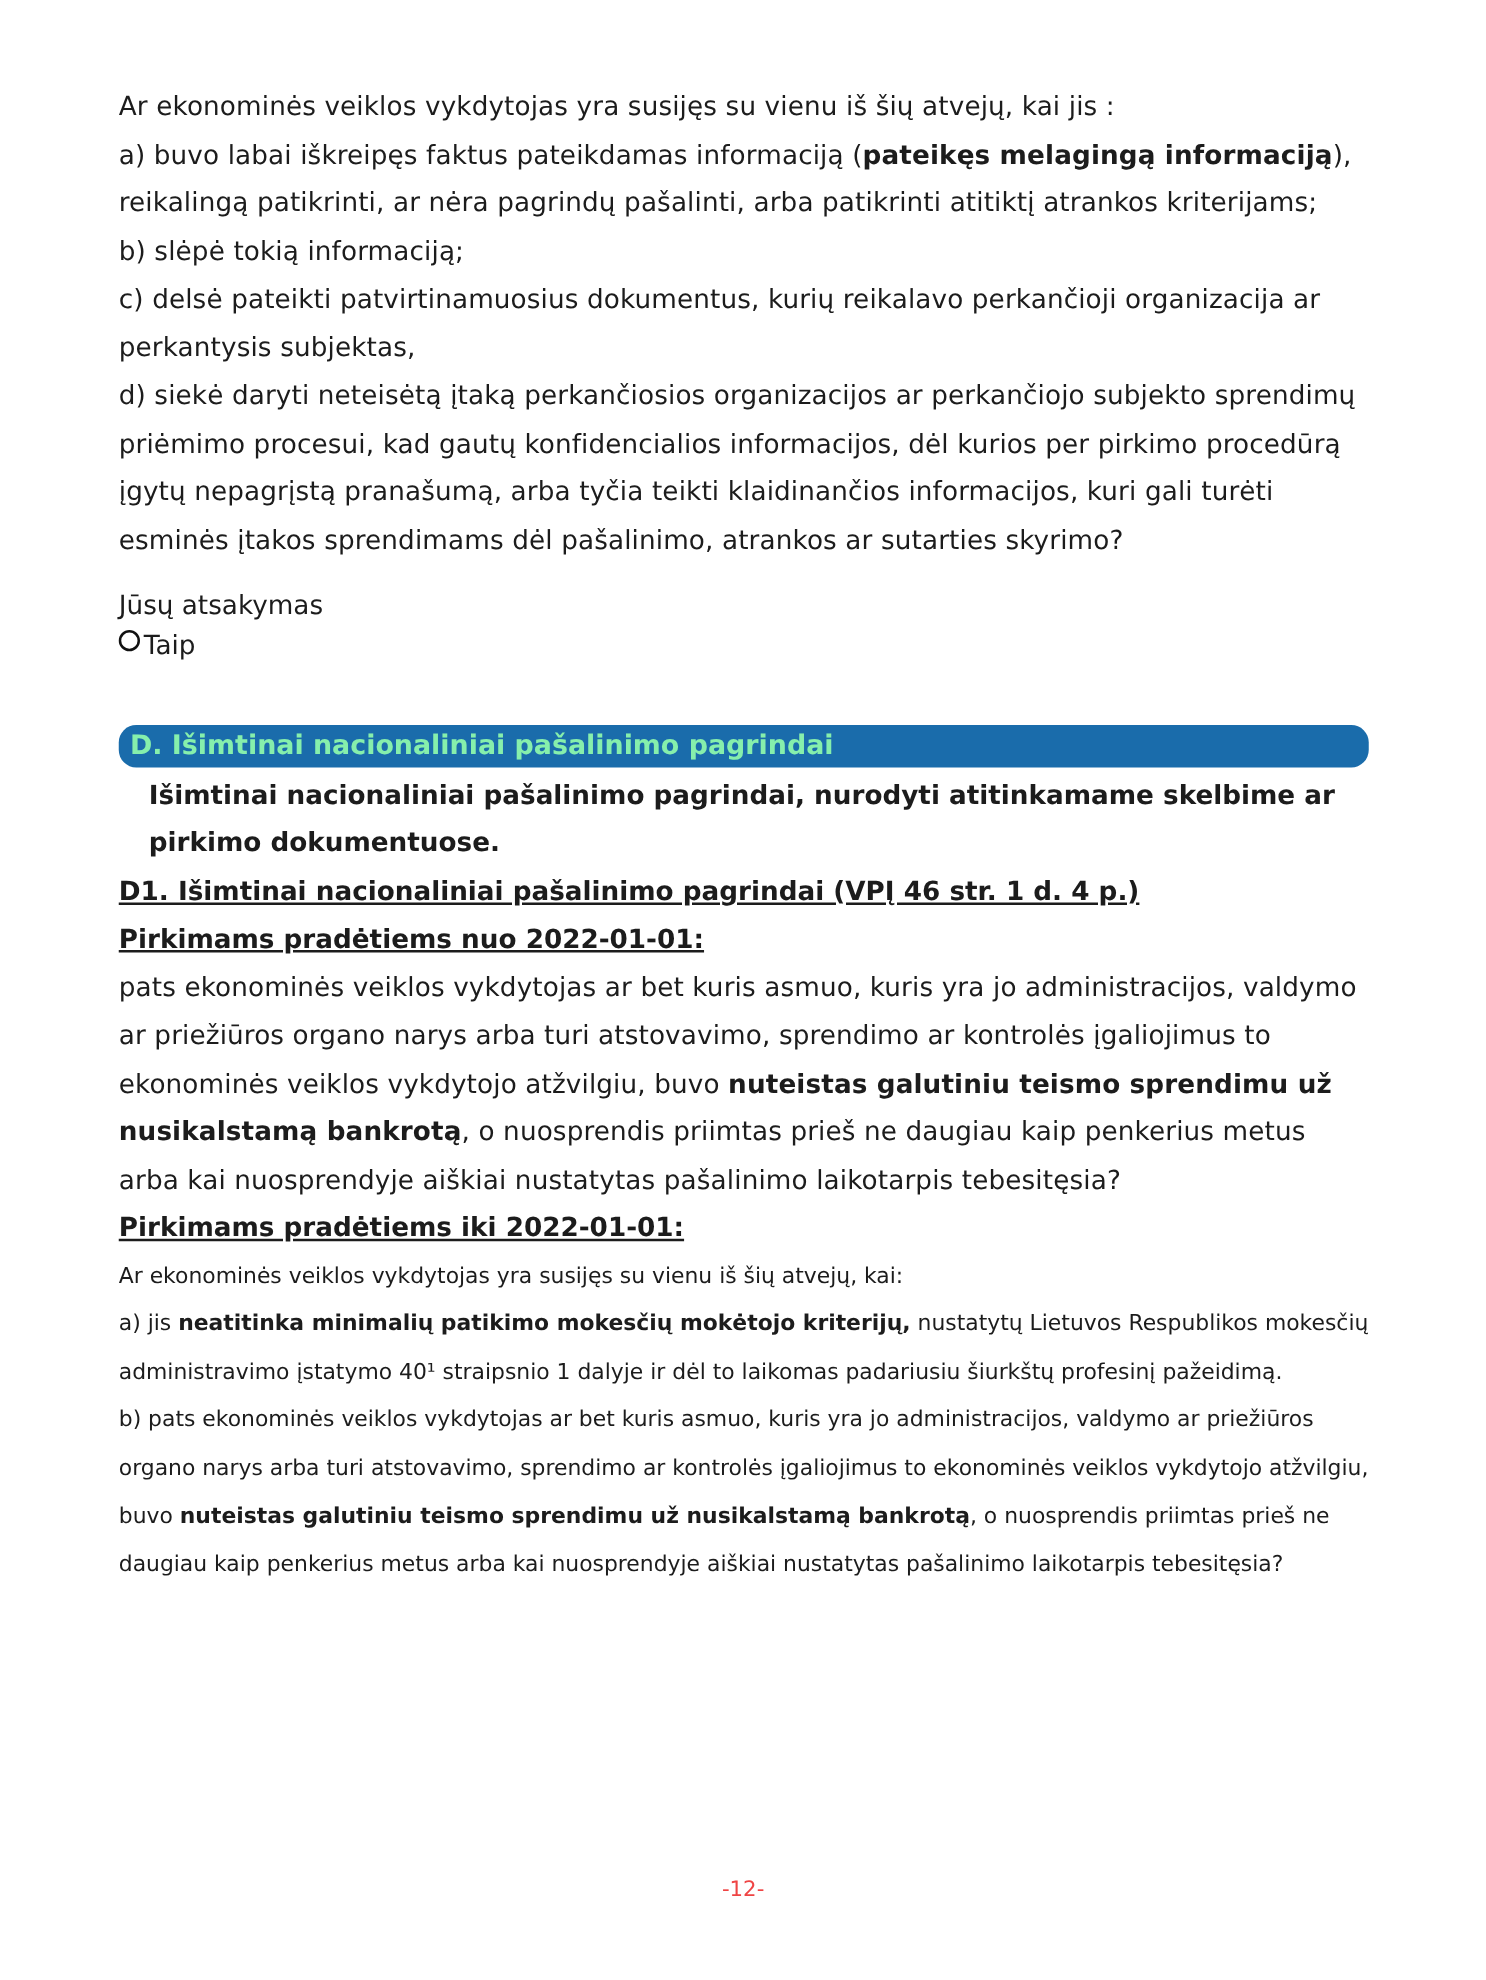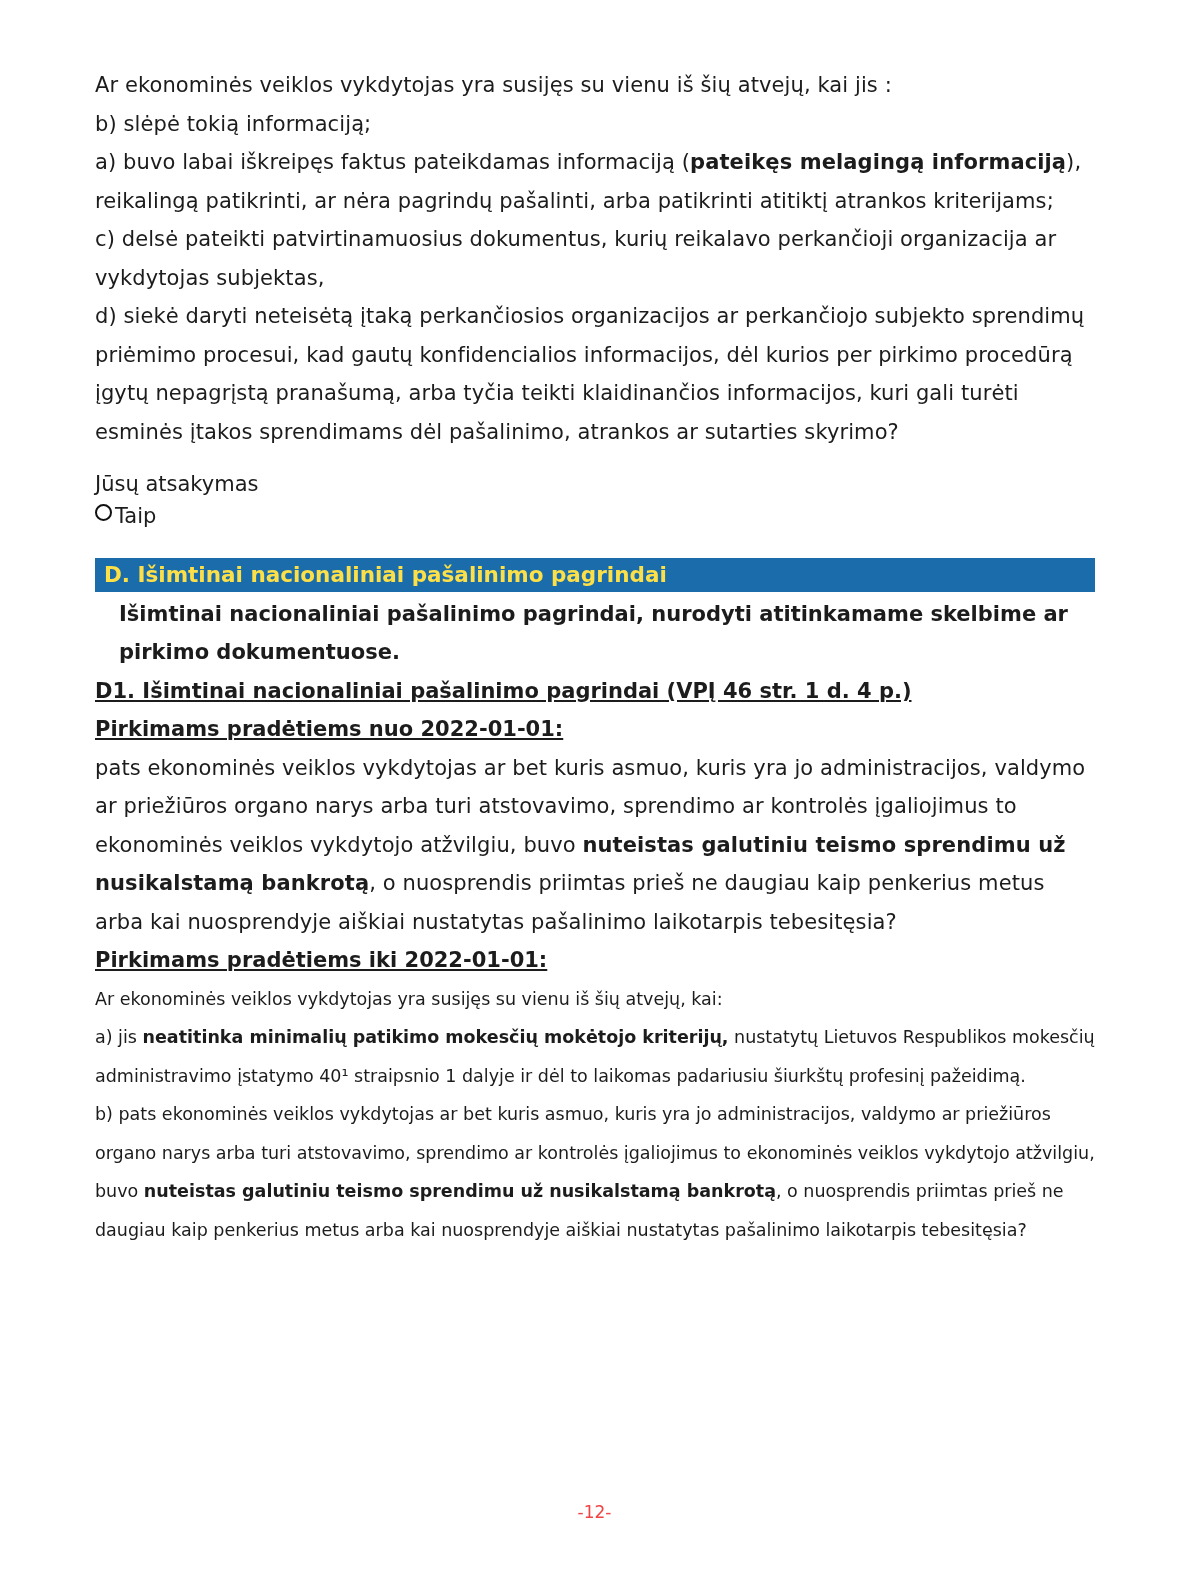--- a/index.html
+++ b/index.html
@@ -41,29 +41,30 @@
     display: inline-block;
     width: 17px;
     height: 17px;
     border: 2px solid #111111;
     border-radius: 50%;
     margin-right: 3px;
     flex: 0 0 auto;
   }
   .radio.filled { background: #111111; }
   .section-bar {
-    margin-top: 14px;
+    margin-top: 36px;
     height: 34px;
     display: flex;
     align-items: center;
     padding: 0 9px;
-    color: #fde047;
+    color: #86efac;
     font-weight: 700;
     font-size: 21.5px;
     background: #1a6cab;
+    border-radius: 14px;
   }
   .bold-para {
     margin-top: 3px;
     font-weight: 700;
     font-size: 21px;
     line-height: 38.5px;
     margin-left: 24px;
   }
   .bold-line {
     font-weight: 700;
@@ -85,23 +86,23 @@
     color: #ef4444;
   }
 </style>
 </head>
 <body>
 
 <div class="page">
   <div class="content">
 
     <p class="para"><span>Ar ekonominės veiklos vykdytojas yra susijęs su vienu iš šių atvejų, kai jis :</span></p>
+    <p class="para"><span>a) buvo labai iškreipęs faktus pateikdamas informaciją (</span><span class="b">pateikęs melagingą informaciją</span><span>), reikalingą patikrinti, ar nėra pagrindų pašalinti, arba patikrinti atitiktį atrankos kriterijams;</span></p>
     <p class="para"><span>b) slėpė tokią informaciją;</span></p>
-    <p class="para"><span>a) buvo labai iškreipęs faktus pateikdamas informaciją (</span><span class="b">pateikęs melagingą informaciją</span><span>), reikalingą patikrinti, ar nėra pagrindų pašalinti, arba patikrinti atitiktį atrankos kriterijams;</span></p>
-    <p class="para"><span>c) delsė pateikti patvirtinamuosius dokumentus, kurių reikalavo perkančioji organizacija ar vykdytojas subjektas,</span></p>
+    <p class="para"><span>c) delsė pateikti patvirtinamuosius dokumentus, kurių reikalavo perkančioji organizacija ar perkantysis subjektas,</span></p>
     <p class="para"><span>d) siekė daryti neteisėtą įtaką perkančiosios organizacijos ar perkančiojo subjekto sprendimų priėmimo procesui, kad gautų konfidencialios informacijos, dėl kurios per pirkimo procedūrą įgytų nepagrįstą pranašumą, arba tyčia teikti klaidinančios informacijos, kuri gali turėti esminės įtakos sprendimams dėl pašalinimo, atrankos ar sutarties skyrimo?</span></p>
 
     <p class="answer-label">Jūsų atsakymas</p>
 
     <div class="radio-row">
       <span class="radio"></span>
       <span>Taip</span>
     </div>
 
     <div class="section-bar" style="background-color: rgb(26, 108, 171);">

